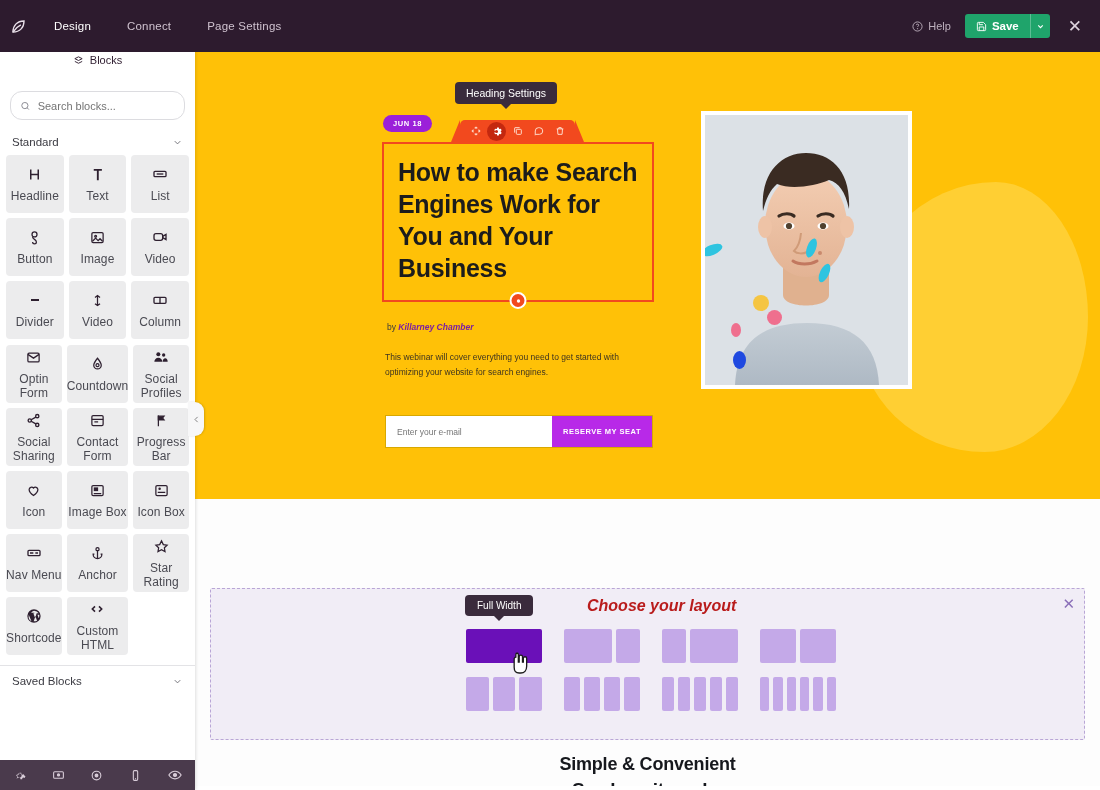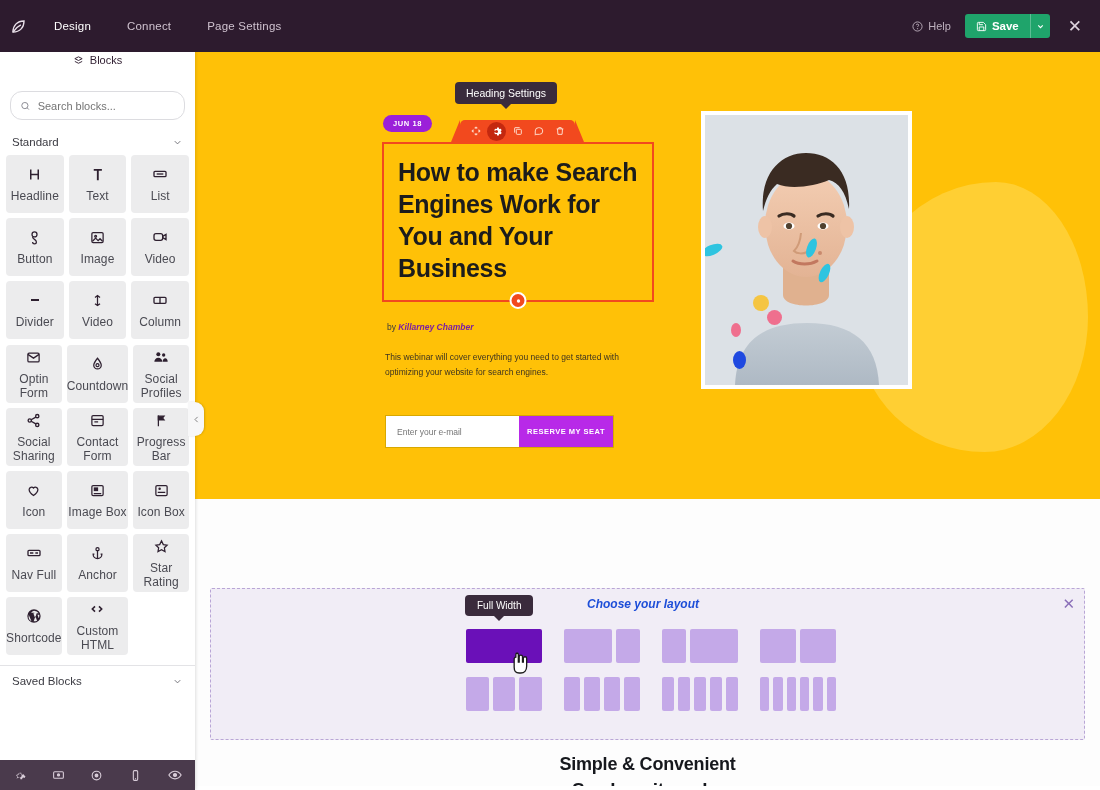--- a/index.html
+++ b/index.html
@@ -173,21 +173,21 @@
   .byline {
     position: absolute; left: 192px; top: 290px; font-size: 8.5px; color: #3a3a3a;
   }
   .byline b { color: #7b1fa2; font-style: italic; }
   .hero-desc {
     position: absolute; left: 190px; top: 318px; width: 250px;
     font-size: 8.5px; line-height: 1.75; color: #3d3320;
   }
 
   .optin {
-    position: absolute; left: 190px; top: 383px; width: 229px; height: 33px;
+    position: absolute; left: 190px; top: 383px; width: 268px; height: 33px;
     display: flex; border: 1px solid #d8a800;
   }
   .optin input {
     flex: 1; border: none; outline: none; background: #fff; padding: 0 11px;
     font-size: 8.5px; color: #666; font-family: "Liberation Sans", sans-serif;
   }
   .optin button {
     width: 100px; background: #b829e8; color: #fff; border: none;
     font-size: 7.5px; font-weight: bold; letter-spacing: .5px; cursor: pointer;
     font-family: "Liberation Sans", sans-serif;
@@ -215,22 +215,22 @@
   .full-width-tip {
     position: absolute; left: 254px; top: 6px; background: #3a2b3c; color: #fff;
     font-size: 10px; padding: 5px 12px; border-radius: 4px;
   }
   .full-width-tip::after {
     content: ""; position: absolute; left: 50%; transform: translateX(-50%);
     bottom: -5px; border-left: 5px solid transparent;
     border-right: 5px solid transparent; border-top: 5px solid #3a2b3c;
   }
   .choose-title {
-    position: absolute; left: 376px; top: 8px; font-size: 12px;
-    color: #1d4ed8; font-weight: bold; font-style: italic;
+    position: absolute; left: 376px; top: 8px; font-size: 16px;
+    color: #b91c1c; font-weight: bold; font-style: italic;
   }
   .panel-close {
     position: absolute; right: 9px; top: 7px; color: #8a6fb8; font-size: 15px;
     cursor: pointer; line-height: 1;
   }
   .layout-grid {
     position: absolute; left: 255px; top: 40px; width: 370px;
     display: grid; grid-template-columns: repeat(4, 1fr);
     grid-template-rows: 34px 34px; gap: 14px 22px;
   }
@@ -498,21 +498,21 @@
           </span>
           <span class="block-lbl">Icon Box</span>
         </div>
         <div class="block-tile">
           <span class="block-ico">
             <svg width="16" height="16" viewBox="0 0 24 24" fill="none" stroke="currentColor" stroke-width="2">
                 <rect x="3" y="8" width="18" height="8" rx="1.5"></rect>
                 <path d="M6 12h5M14 12h4"></path>
               </svg>
           </span>
-          <span class="block-lbl">Nav Full</span>
+          <span class="block-lbl">Nav Menu</span>
         </div>
         <div class="block-tile">
           <span class="block-ico">
             <svg width="15" height="15" viewBox="0 0 24 24" fill="none" stroke="currentColor" stroke-width="2">
                 <circle cx="12" cy="5" r="2.5"></circle>
                 <path d="M12 8v12M7 13H5a7 7 0 0014 0h-2"></path>
               </svg>
           </span>
           <span class="block-lbl">Anchor</span>
         </div>

